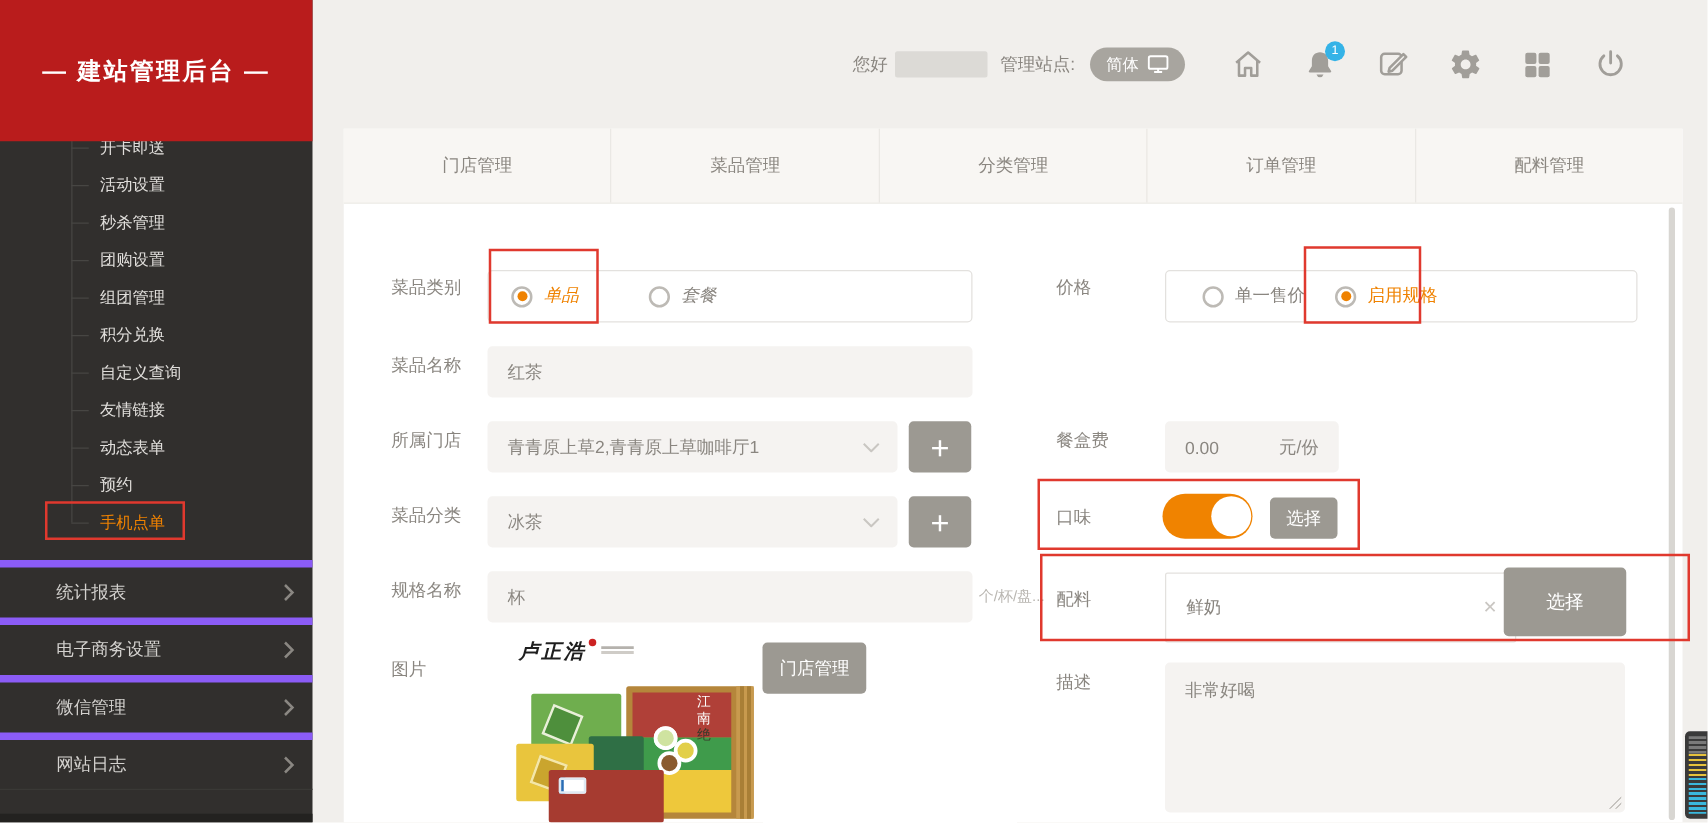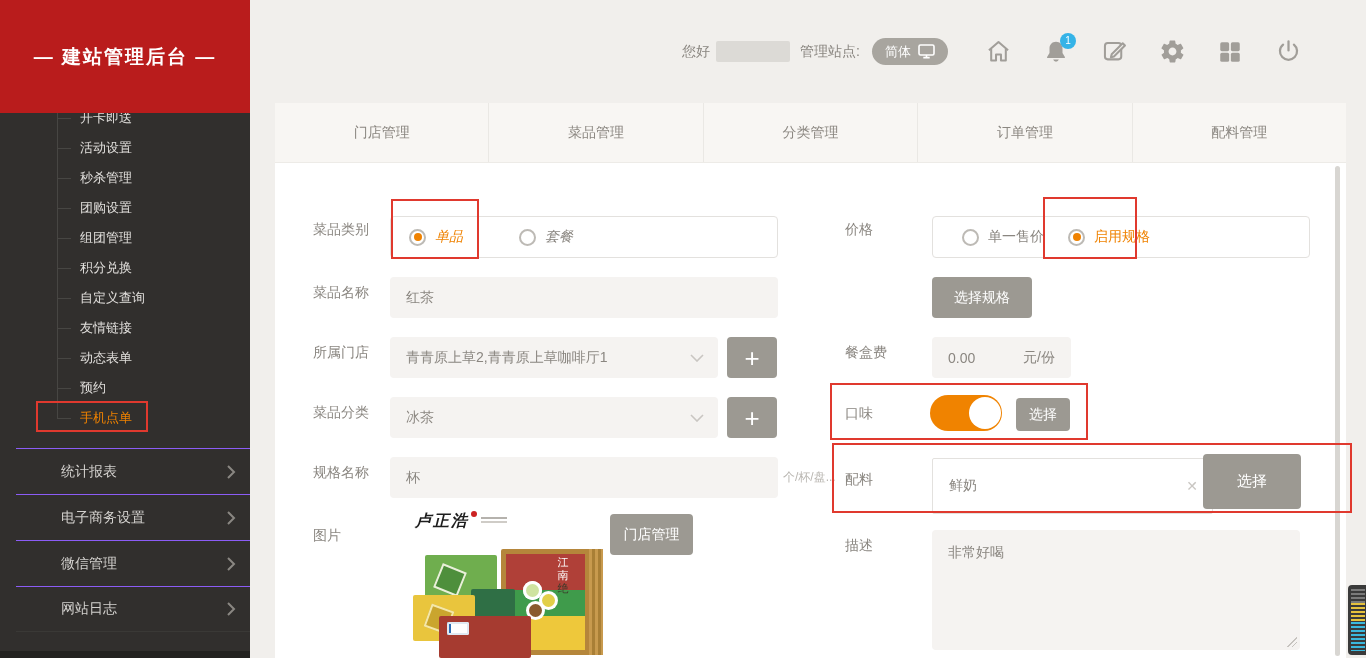--- a/index.html
+++ b/index.html
@@ -15,21 +15,21 @@
   .tree-line { position:absolute; left:57px; top:104px; width:1px; height:314px; background:#474643; z-index:1; }
   .menu { position:absolute; top:103px; left:0; width:250px; list-style:none; z-index:2; }
   .menu li { height:30px; line-height:30px; padding-left:80px; font-size:13px; color:#e0dedb;
              position:relative; cursor:pointer; white-space:nowrap; }
   .menu li::before { content:''; position:absolute; left:57px; top:50%; width:14px; height:1px; background:#474643; }
   .menu li.active { color:#ef8201; }
   .annot { position:absolute; border:2px solid #e0392e; z-index:20; pointer-events:none; background:transparent; }
   .annot.in-side { z-index:6; }
   .side-sections { position:absolute; top:448px; left:0; width:250px; z-index:2; }
   .side-section { height:46px; display:flex; align-items:center; padding:0 14px 0 45px;
-                  border-top:1px solid #8b5cf6; font-size:14px; color:#d3d1ce; cursor:pointer;margin-left:16px; }
+                  border-top:6px solid #8b5cf6; font-size:14px; color:#d3d1ce; cursor:pointer; }
   .side-section:last-child { border-bottom:1px solid #3a3936; }
   .side-section svg { margin-left:auto; }
   .side-bottom { position:absolute; left:0; top:651px; width:250px; height:7px; background:#232220; }
 
   
   .topbar { position:absolute; left:250px; top:0; width:1112px; height:103px;
             display:flex; align-items:center; justify-content:flex-end; padding-right:60px; }
   .topbar .txt { font-size:14px; color:#8a8680; white-space:nowrap; }
   .redacted { width:74px; height:21px; background:#dcdad6; border-radius:2px; margin:0 10px 0 6px; }
   .site-label { margin-right:12px; }
@@ -314,21 +314,20 @@
   <div class="radio-box" style="left:657px; top:113px; width:378px; height:42px; padding-left:29px; gap:24px;">
     <span class="ropt">
       <span class="rdot"></span>
       <span>单一售价</span>
     </span>
     <span class="ropt sel">
       <span class="rdot"></span>
       <span>启用规格</span>
     </span>
   </div>
-  <button class="gbtn" style="left:657px; top:174px; width:100px; height:41px;">选择规格</button>
 
   <span class="flabel" style="left:570px; top:241px;">餐盒费</span>
   <div class="ginput" style="left:657px; top:234px; width:139px; height:41px;">
     <span>0.00</span>
     <span style="margin-left:auto;">元/份</span>
   </div>
 
   <span class="flabel" style="left:570px; top:302px;">口味</span>
   <div class="toggle" style="left:655px; top:292px;">
     <span class="knob"></span>

